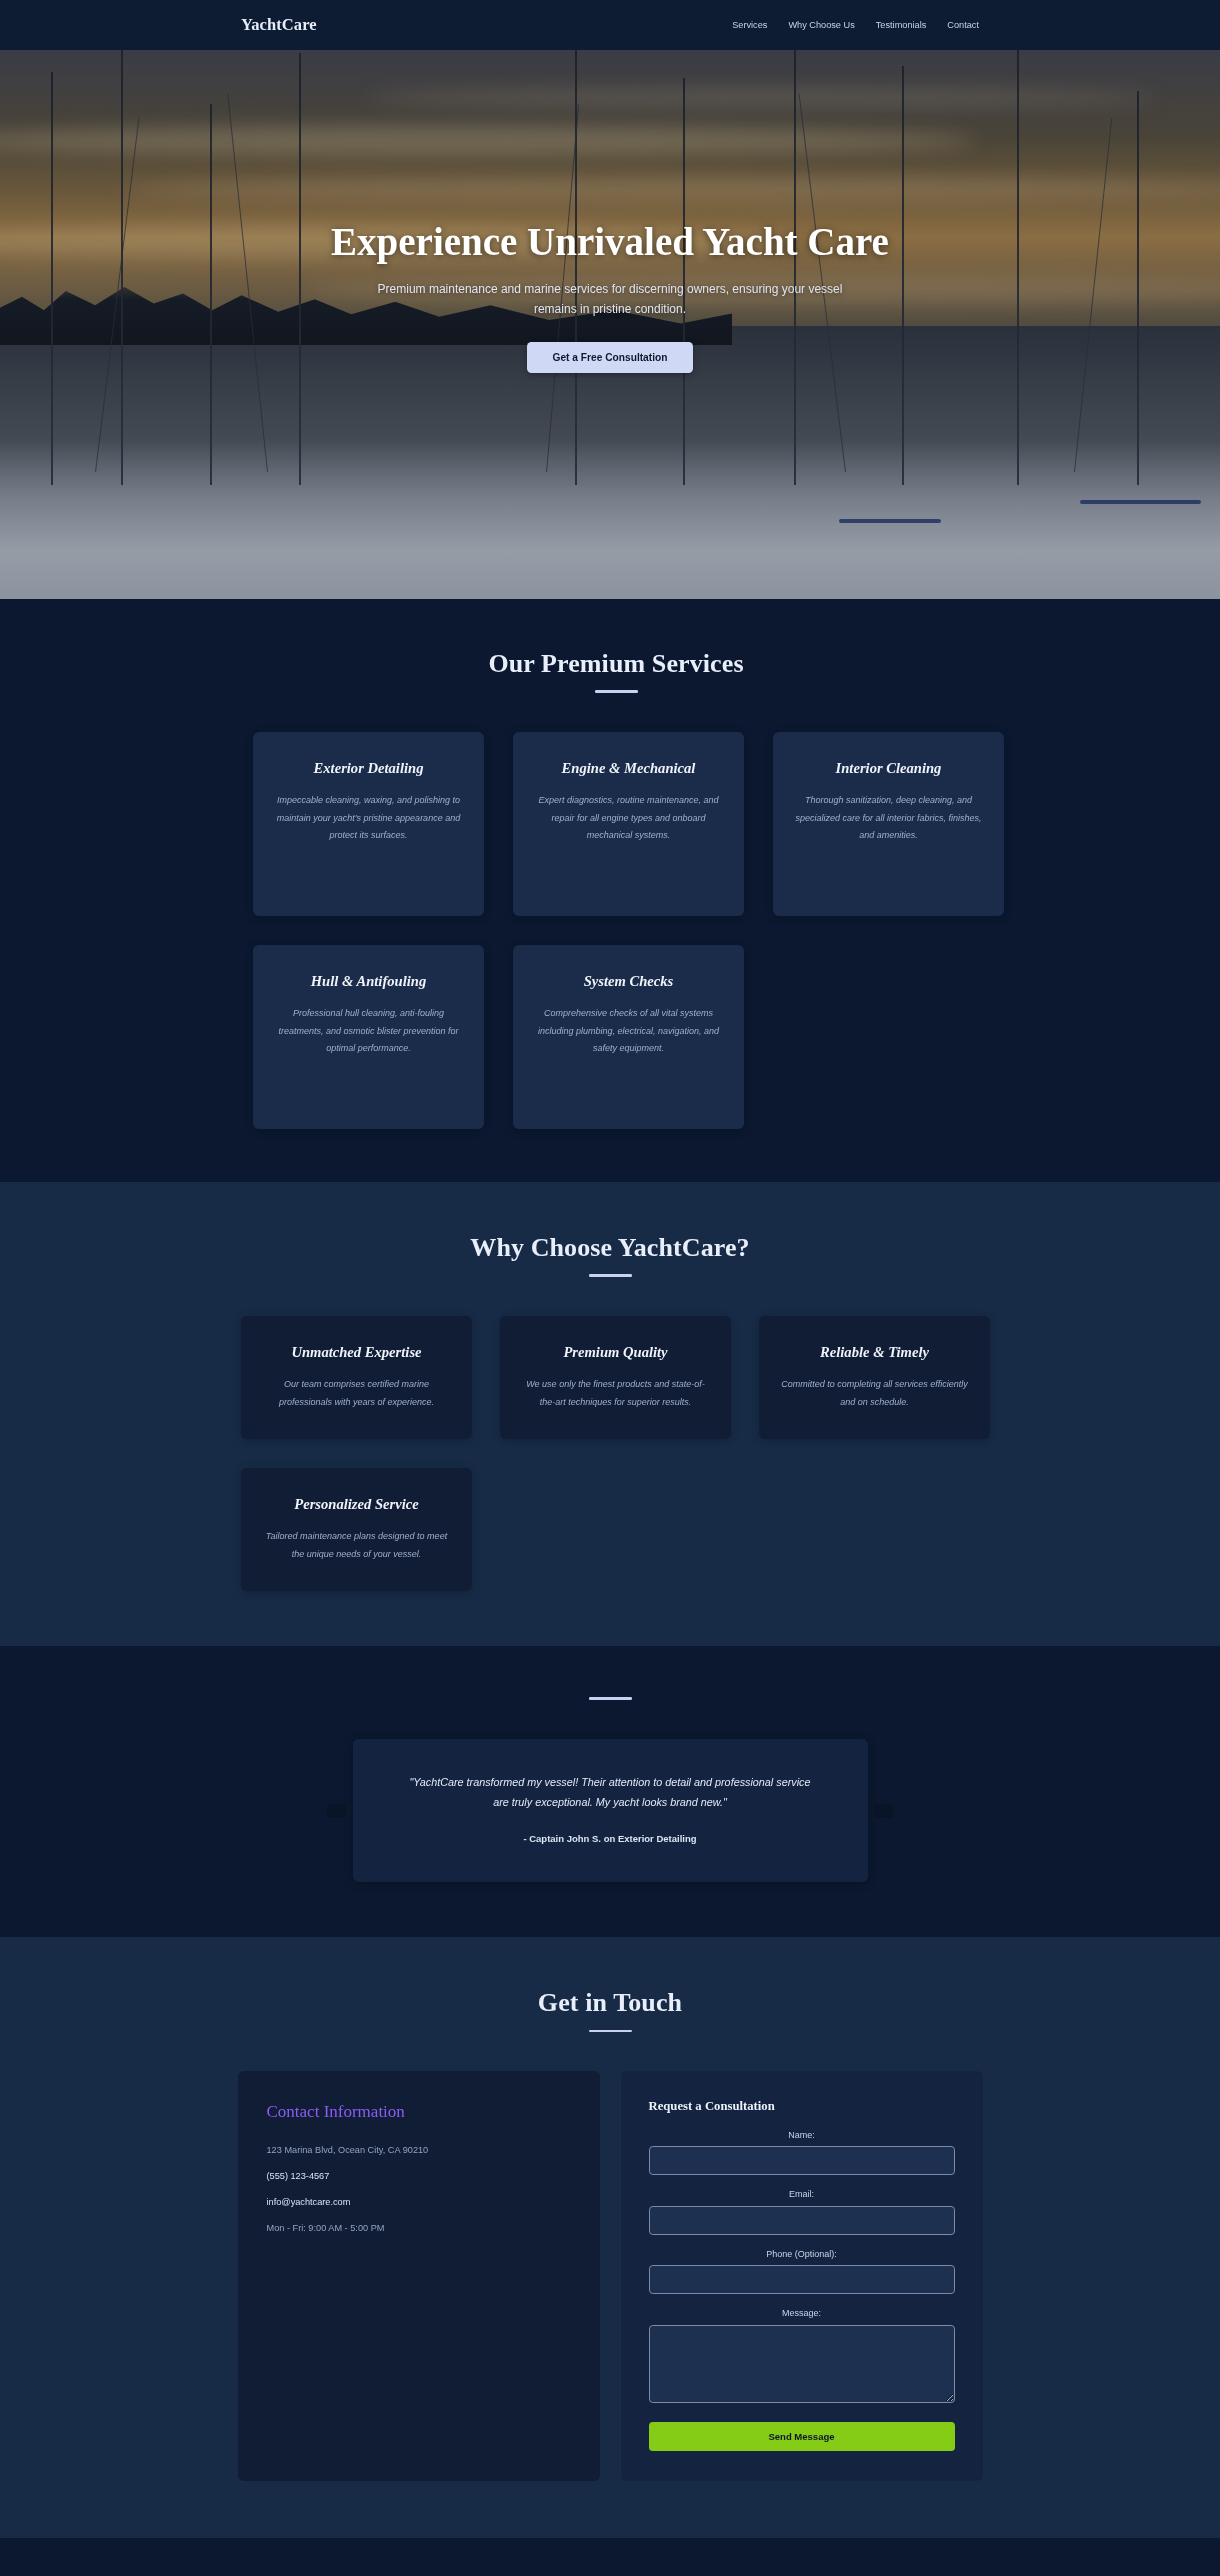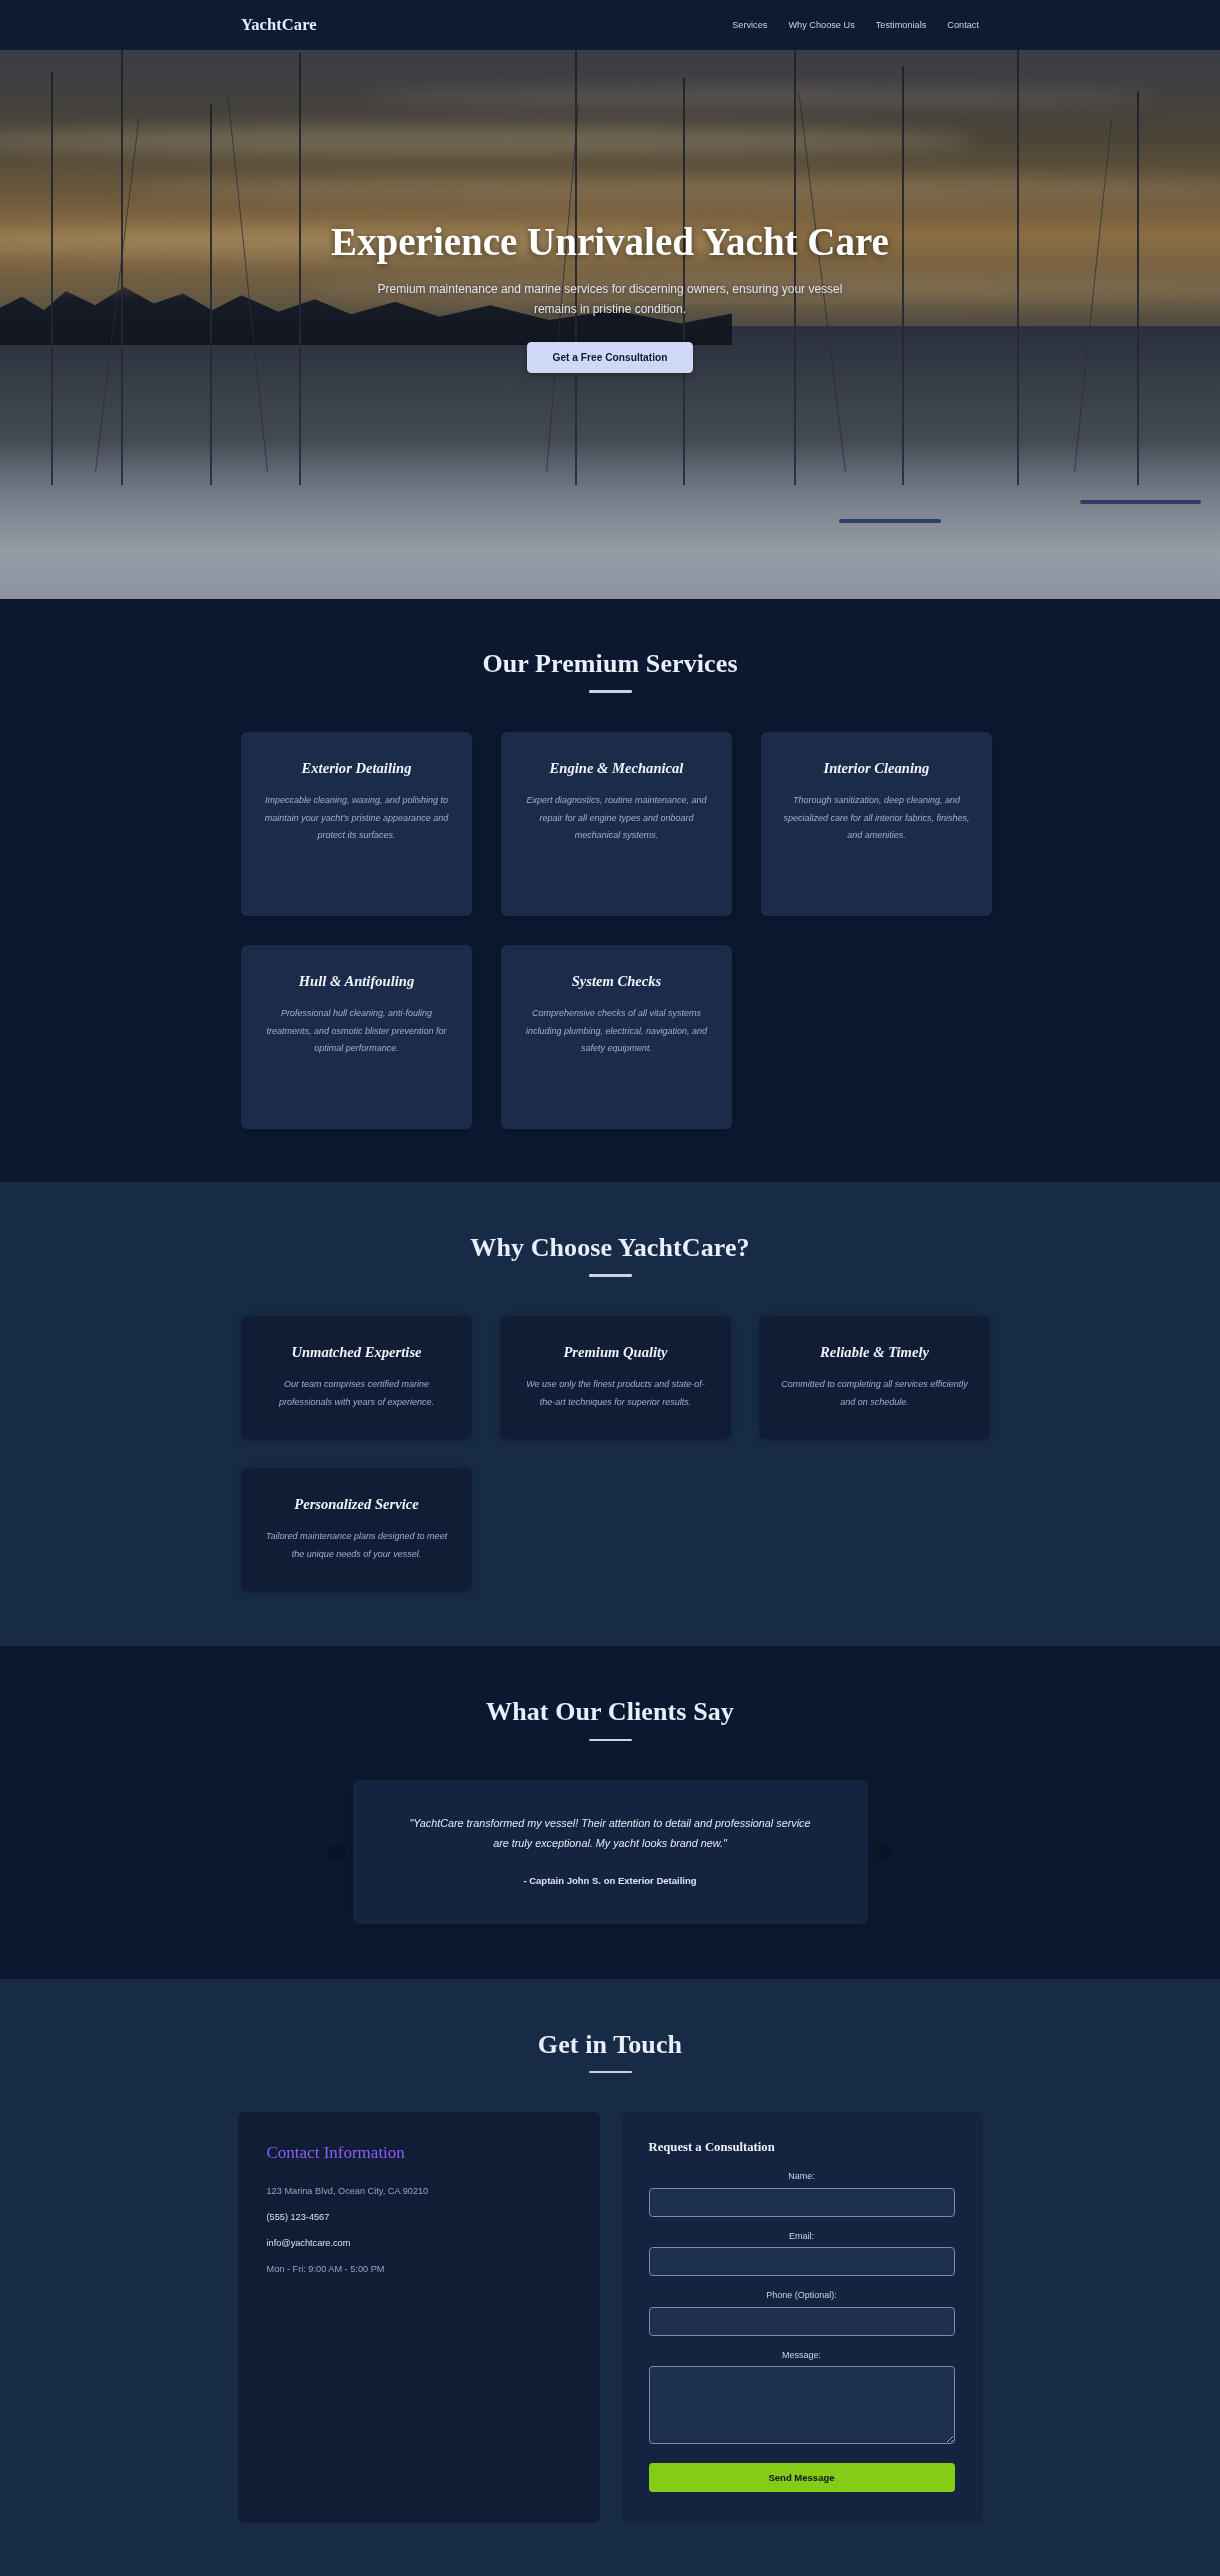--- a/index.html
+++ b/index.html
@@ -145,21 +145,21 @@
     cursor: pointer;
     font-family: "Liberation Sans", sans-serif;
     box-shadow: 0 1.3px 6.4px rgba(0,0,0,.3);
   }
 
   
   section { padding: 0 241px; }
   .sec-dark { background: #0b182f; }
   .sec-mid  { background: #172b47; }
 
-  .sec-services { padding-top: 50px; padding-bottom: 53px; }
+  .sec-services { padding-top: 50px; padding-bottom: 53px; margin-left: 12px; }
   .sec-why      { padding-top: 51px; padding-bottom: 55px; }
   .sec-testi    { padding-top: 51px; padding-bottom: 55px; }
   .sec-contact  { padding-top: 51px; padding-bottom: 57px; }
 
   .sec-title {
     font-family: "Liberation Serif", serif;
     font-weight: 700;
     font-size: 26px;
     color: #e9eefb;
     text-align: center;
@@ -421,21 +421,20 @@
 
   <div class="grid3">
     <div class="card-dark">
       <div class="card-title">Personalized Service</div>
       <div class="card-text">Tailored maintenance plans designed to meet the unique needs of your vessel.</div>
     </div>
   </div>
 </section>
 
 <section class="sec-dark sec-testi">
-  <h2 class="sec-title">What Our Clients Say</h2>
   <div class="rule"></div>
 
   <div class="testi-wrap">
     <button class="testi-nav prev"></button>
     <div class="testi-card">
       <p class="testi-quote">"YachtCare transformed my vessel! Their attention to detail and professional service are truly exceptional. My yacht looks brand new."</p>
       <p class="testi-author">- Captain John S. on Exterior Detailing</p>
     </div>
     <button class="testi-nav next"></button>
   </div>

